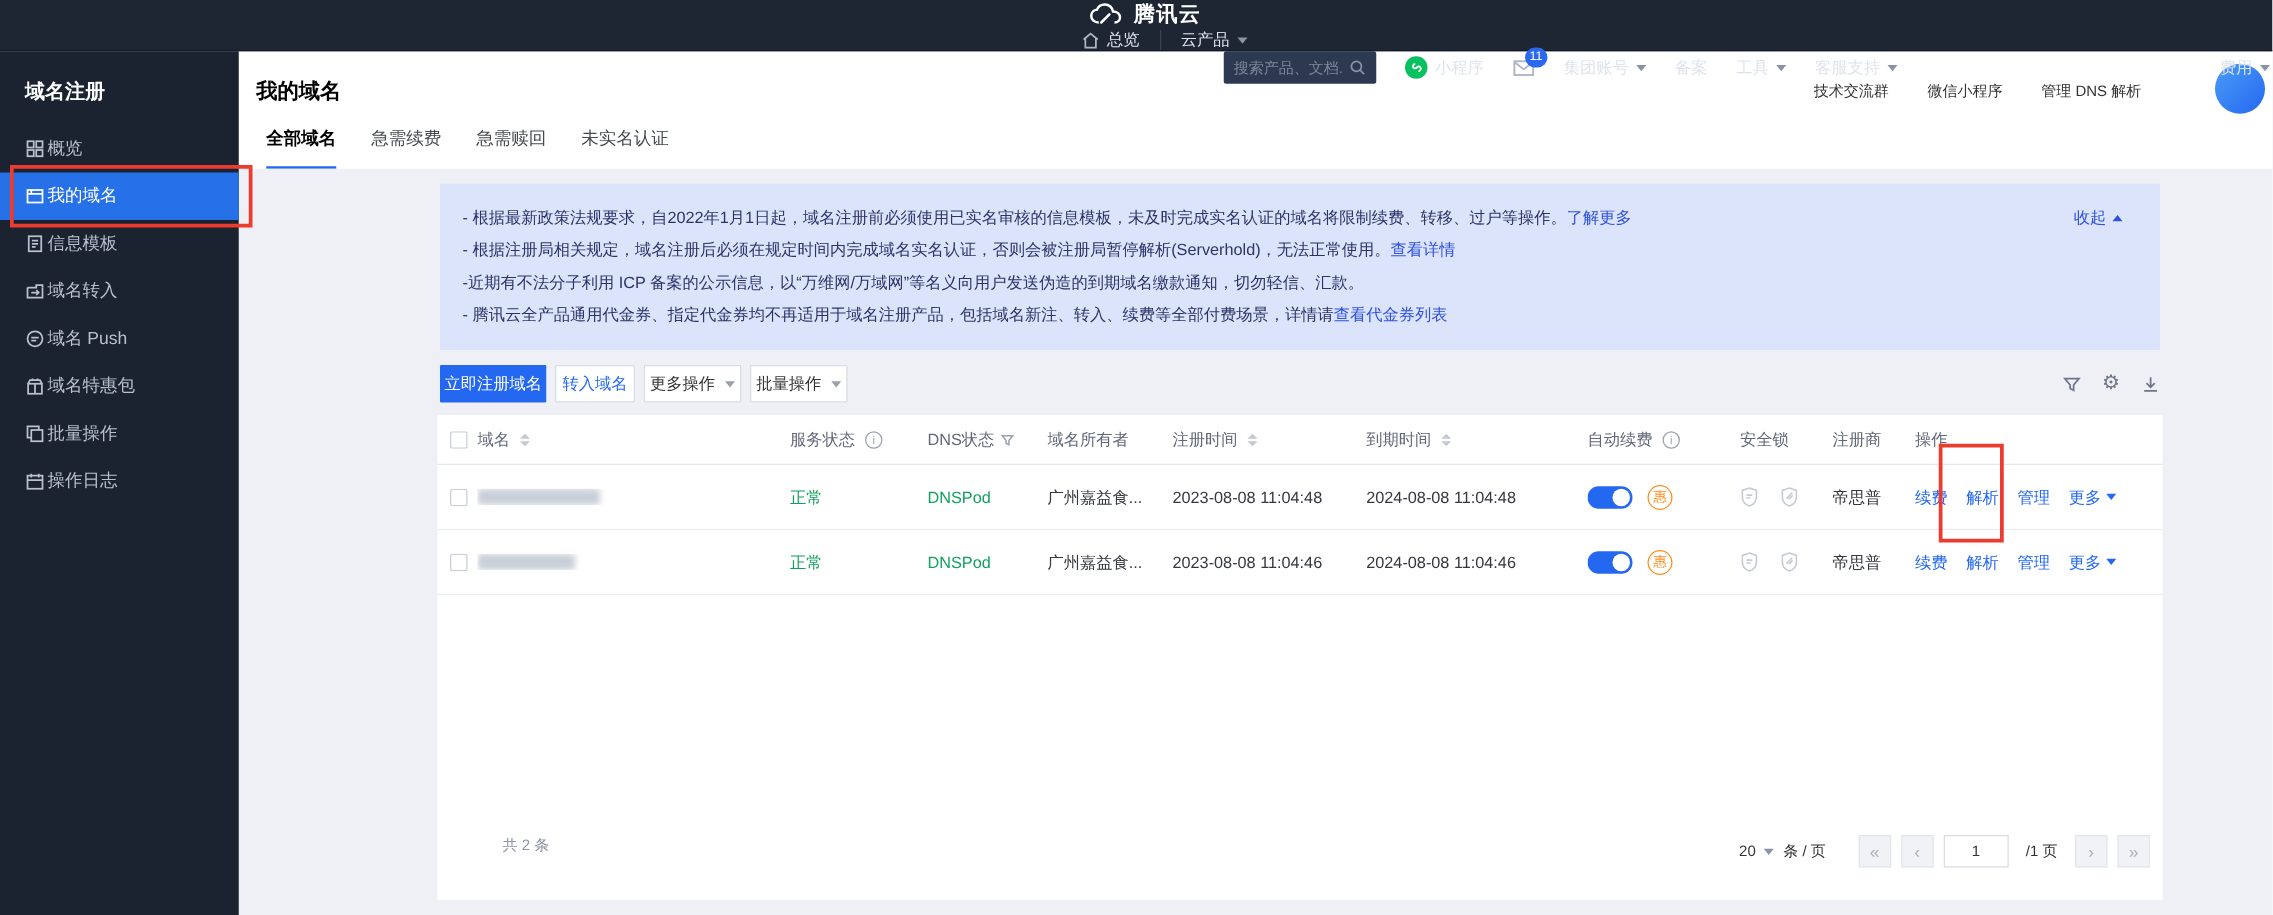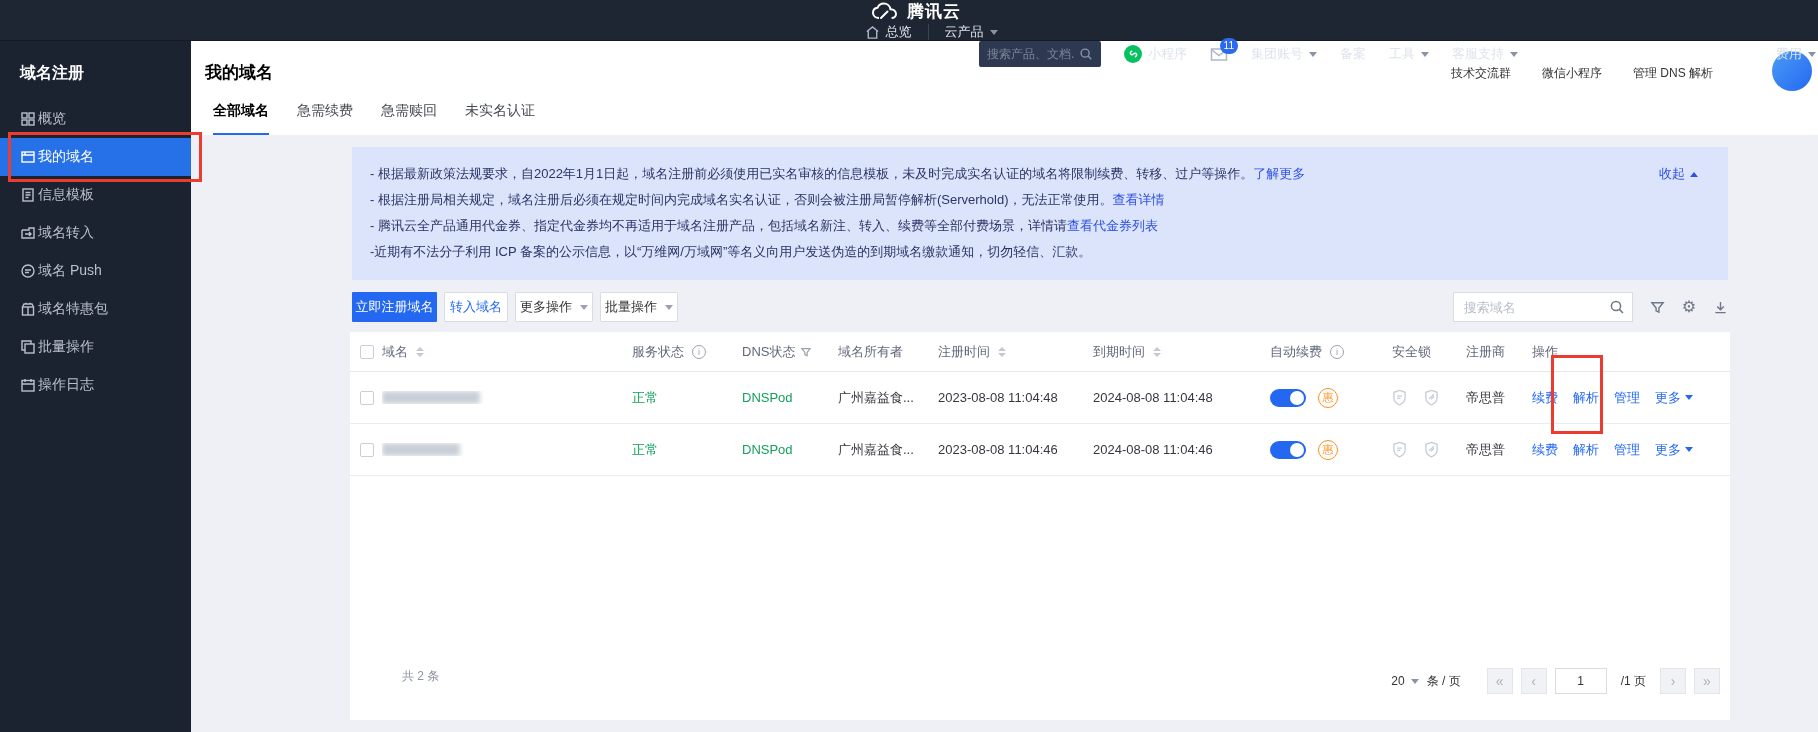--- a/index.html
+++ b/index.html
@@ -307,49 +307,40 @@
     <div class="tab">急需赎回</div>
     <div class="tab">未实名认证</div>
   </div>
 </div>
 
 <div class="content">
 
   <div class="notice">
     <div class="notice-line"><span>- 根据最新政策法规要求，自2022年1月1日起，域名注册前必须使用已实名审核的信息模板，未及时完成实名认证的域名将限制续费、转移、过户等操作。</span><span class="notice-link">了解更多</span></div>
     <div class="notice-line"><span>- 根据注册局相关规定，域名注册后必须在规定时间内完成域名实名认证，否则会被注册局暂停解析(Serverhold)，无法正常使用。</span><span class="notice-link">查看详情</span></div>
+    <div class="notice-line"><span>-近期有不法分子利用 ICP 备案的公示信息，以“万维网/万域网”等名义向用户发送伪造的到期域名缴款通知，切勿轻信、汇款。</span></div>
     <div class="notice-line"><span>- 腾讯云全产品通用代金券、指定代金券均不再适用于域名注册产品，包括域名新注、转入、续费等全部付费场景，详情请</span><span class="notice-link">查看代金券列表</span></div>
-    <div class="notice-line"><span>-近期有不法分子利用 ICP 备案的公示信息，以“万维网/万域网”等名义向用户发送伪造的到期域名缴款通知，切勿轻信、汇款。</span></div>
     <div class="notice-collapse">
       <span>收起</span>
       <span class="caret-up"></span>
     </div>
   </div>
 
   <div class="toolbar">
     <div class="btn btn-primary">立即注册域名</div>
     <div class="btn btn-plain btn-transfer">转入域名</div>
     <div class="btn btn-plain btn-more">
       <span>更多操作</span>
       <span class="caret"></span>
     </div>
     <div class="btn btn-plain btn-batch">
       <span>批量操作</span>
       <span class="caret"></span>
     </div>
     <div class="toolbar-right">
-      <div class="table-search">
-        <input type="text" placeholder="搜索域名" style="">
-        <span class="mag">
-          <svg width="16" height="16" viewBox="0 0 16 16" fill="none" stroke="#6e7687" stroke-width="1.5">
-            <circle cx="7" cy="7" r="4.6"></circle>
-              <path d="M10.4 10.4 L14 14"></path>
-          </svg>
-        </span>
-      </div>
       <span class="tool-ic">
         <svg width="15" height="15" viewBox="0 0 16 16" fill="none" stroke="#6e7687" stroke-width="1.5">
           <path d="M2 3 H14 L9.5 8.5 V13 L6.5 11.5 V8.5 Z"></path>
         </svg>
       </span>
       <span class="tool-ic gear-glyph">⚙</span>
       <span class="tool-ic">
         <svg width="15" height="15" viewBox="0 0 16 16" fill="none" stroke="#6e7687" stroke-width="1.5">
           <path d="M8 2 V10 M4.5 7 L8 10.5 L11.5 7 M2.5 13.5 H13.5"></path>
         </svg>

